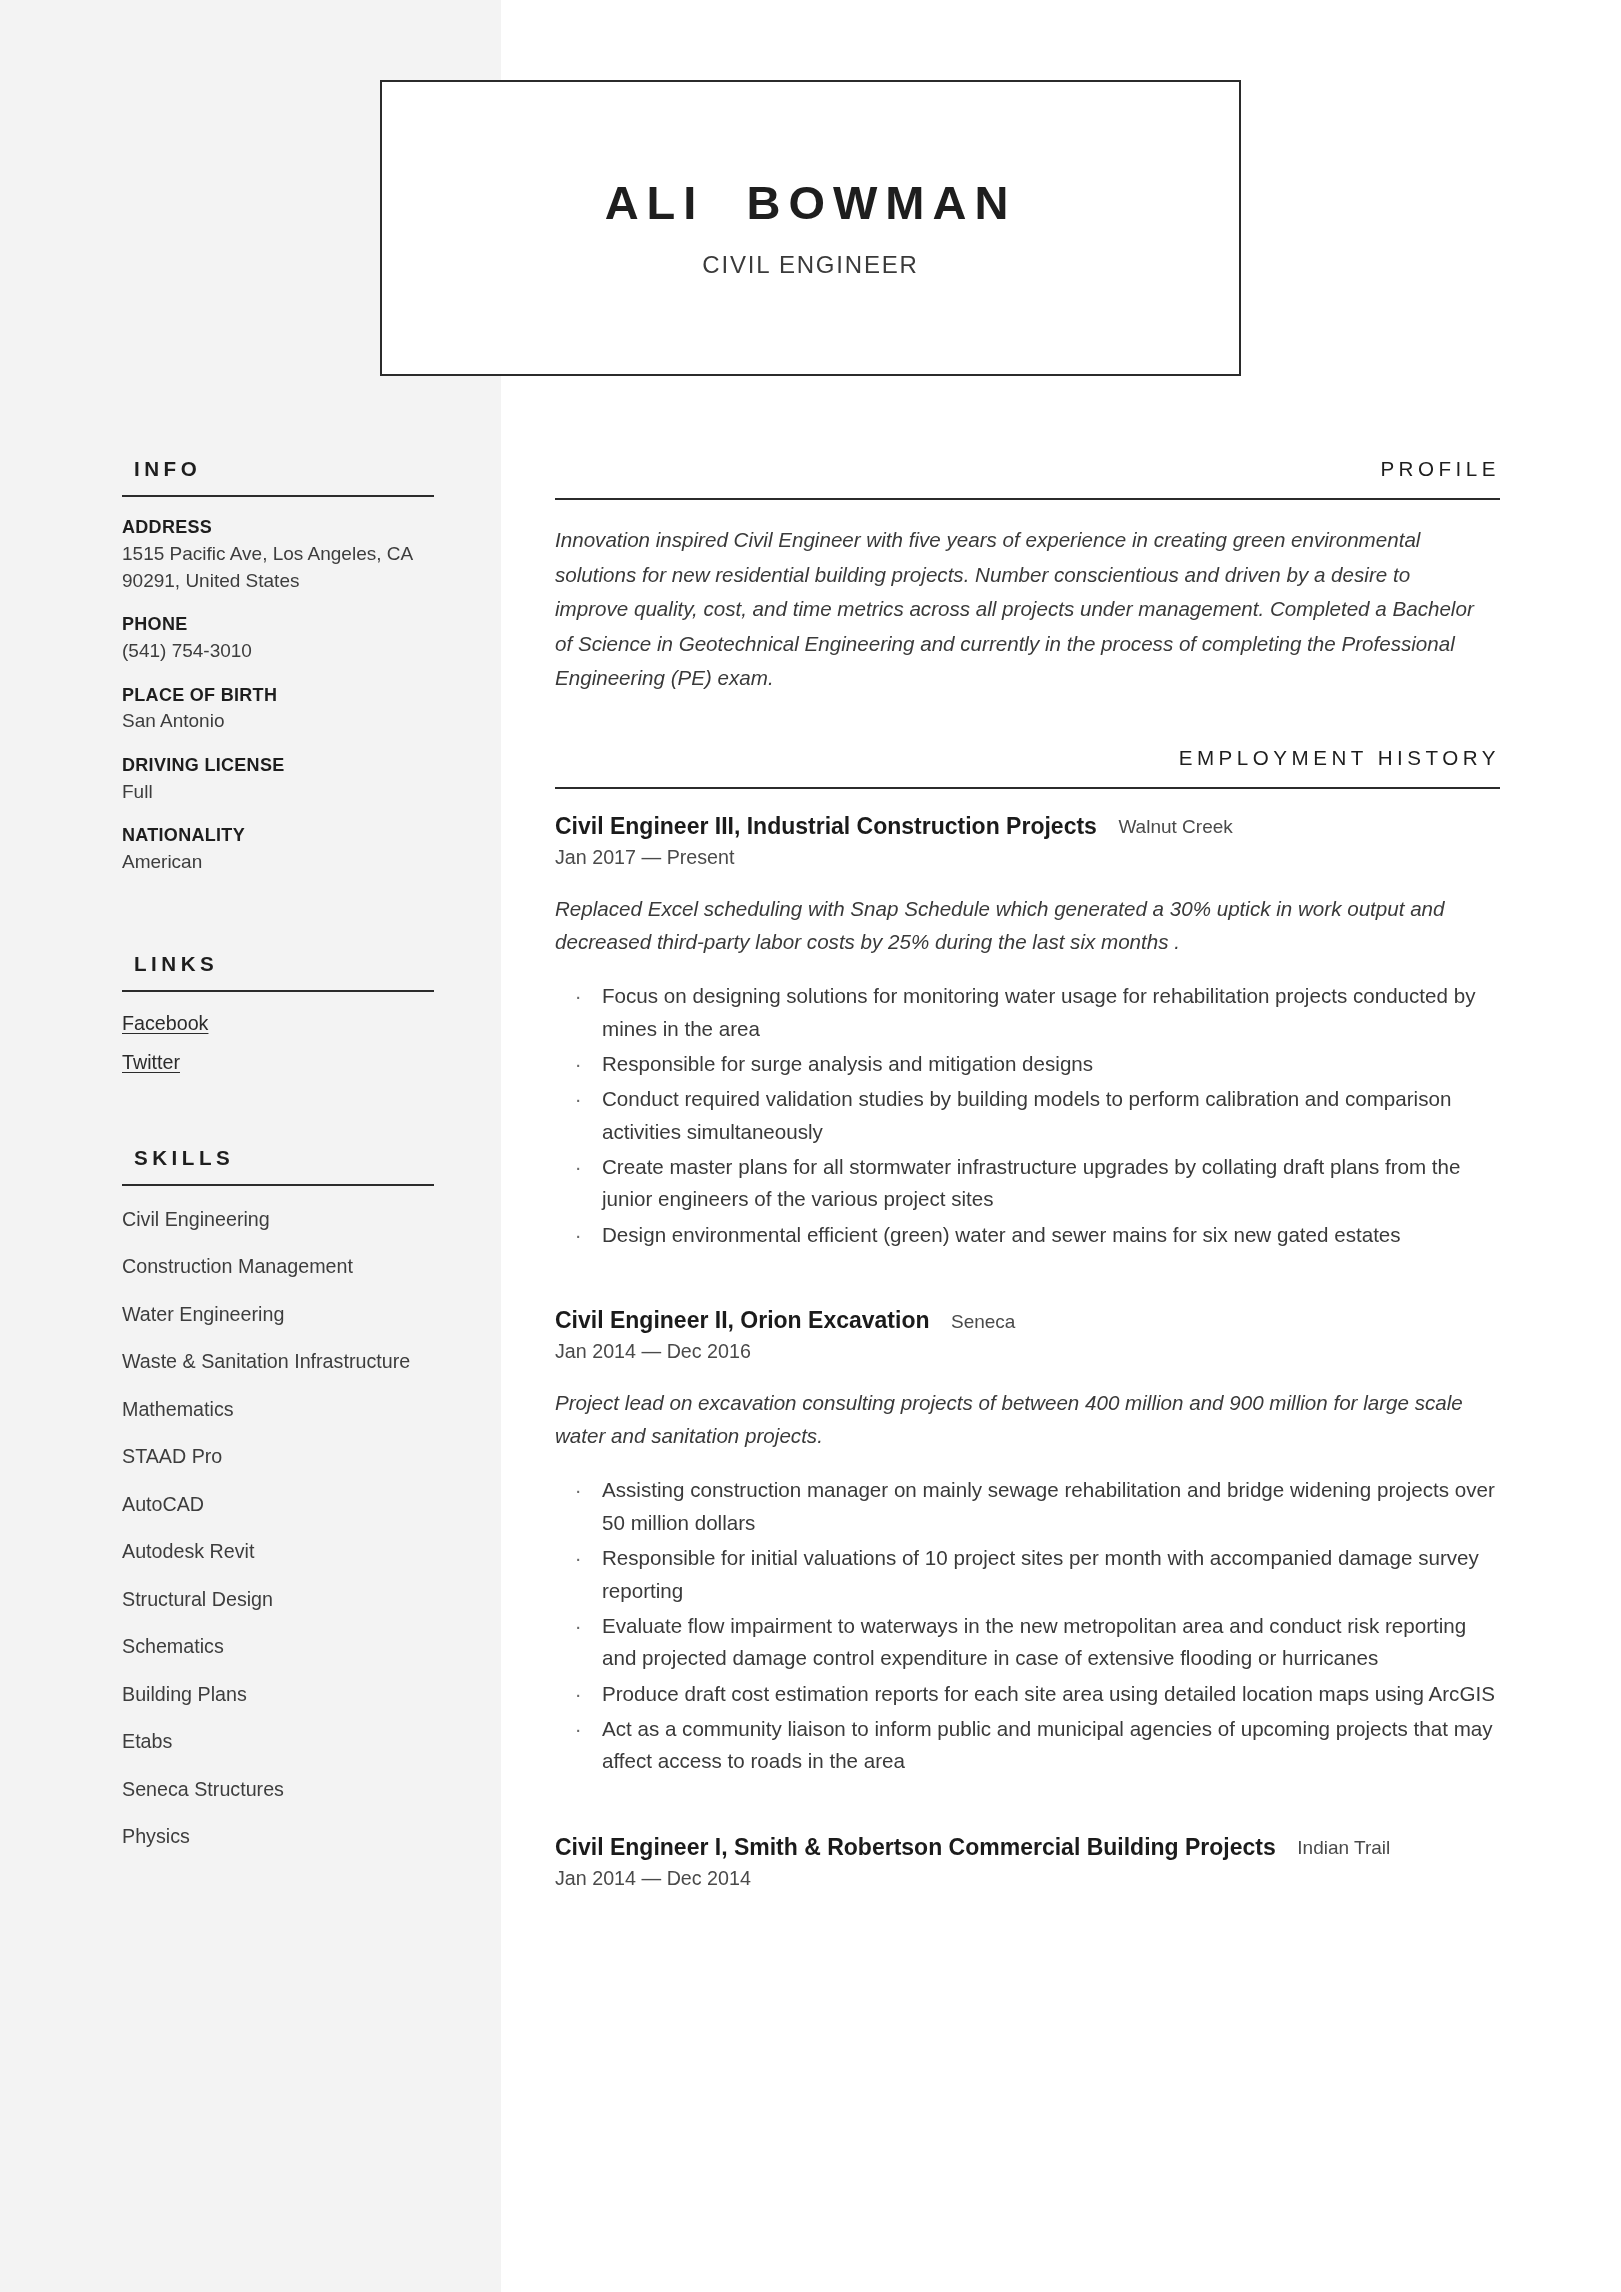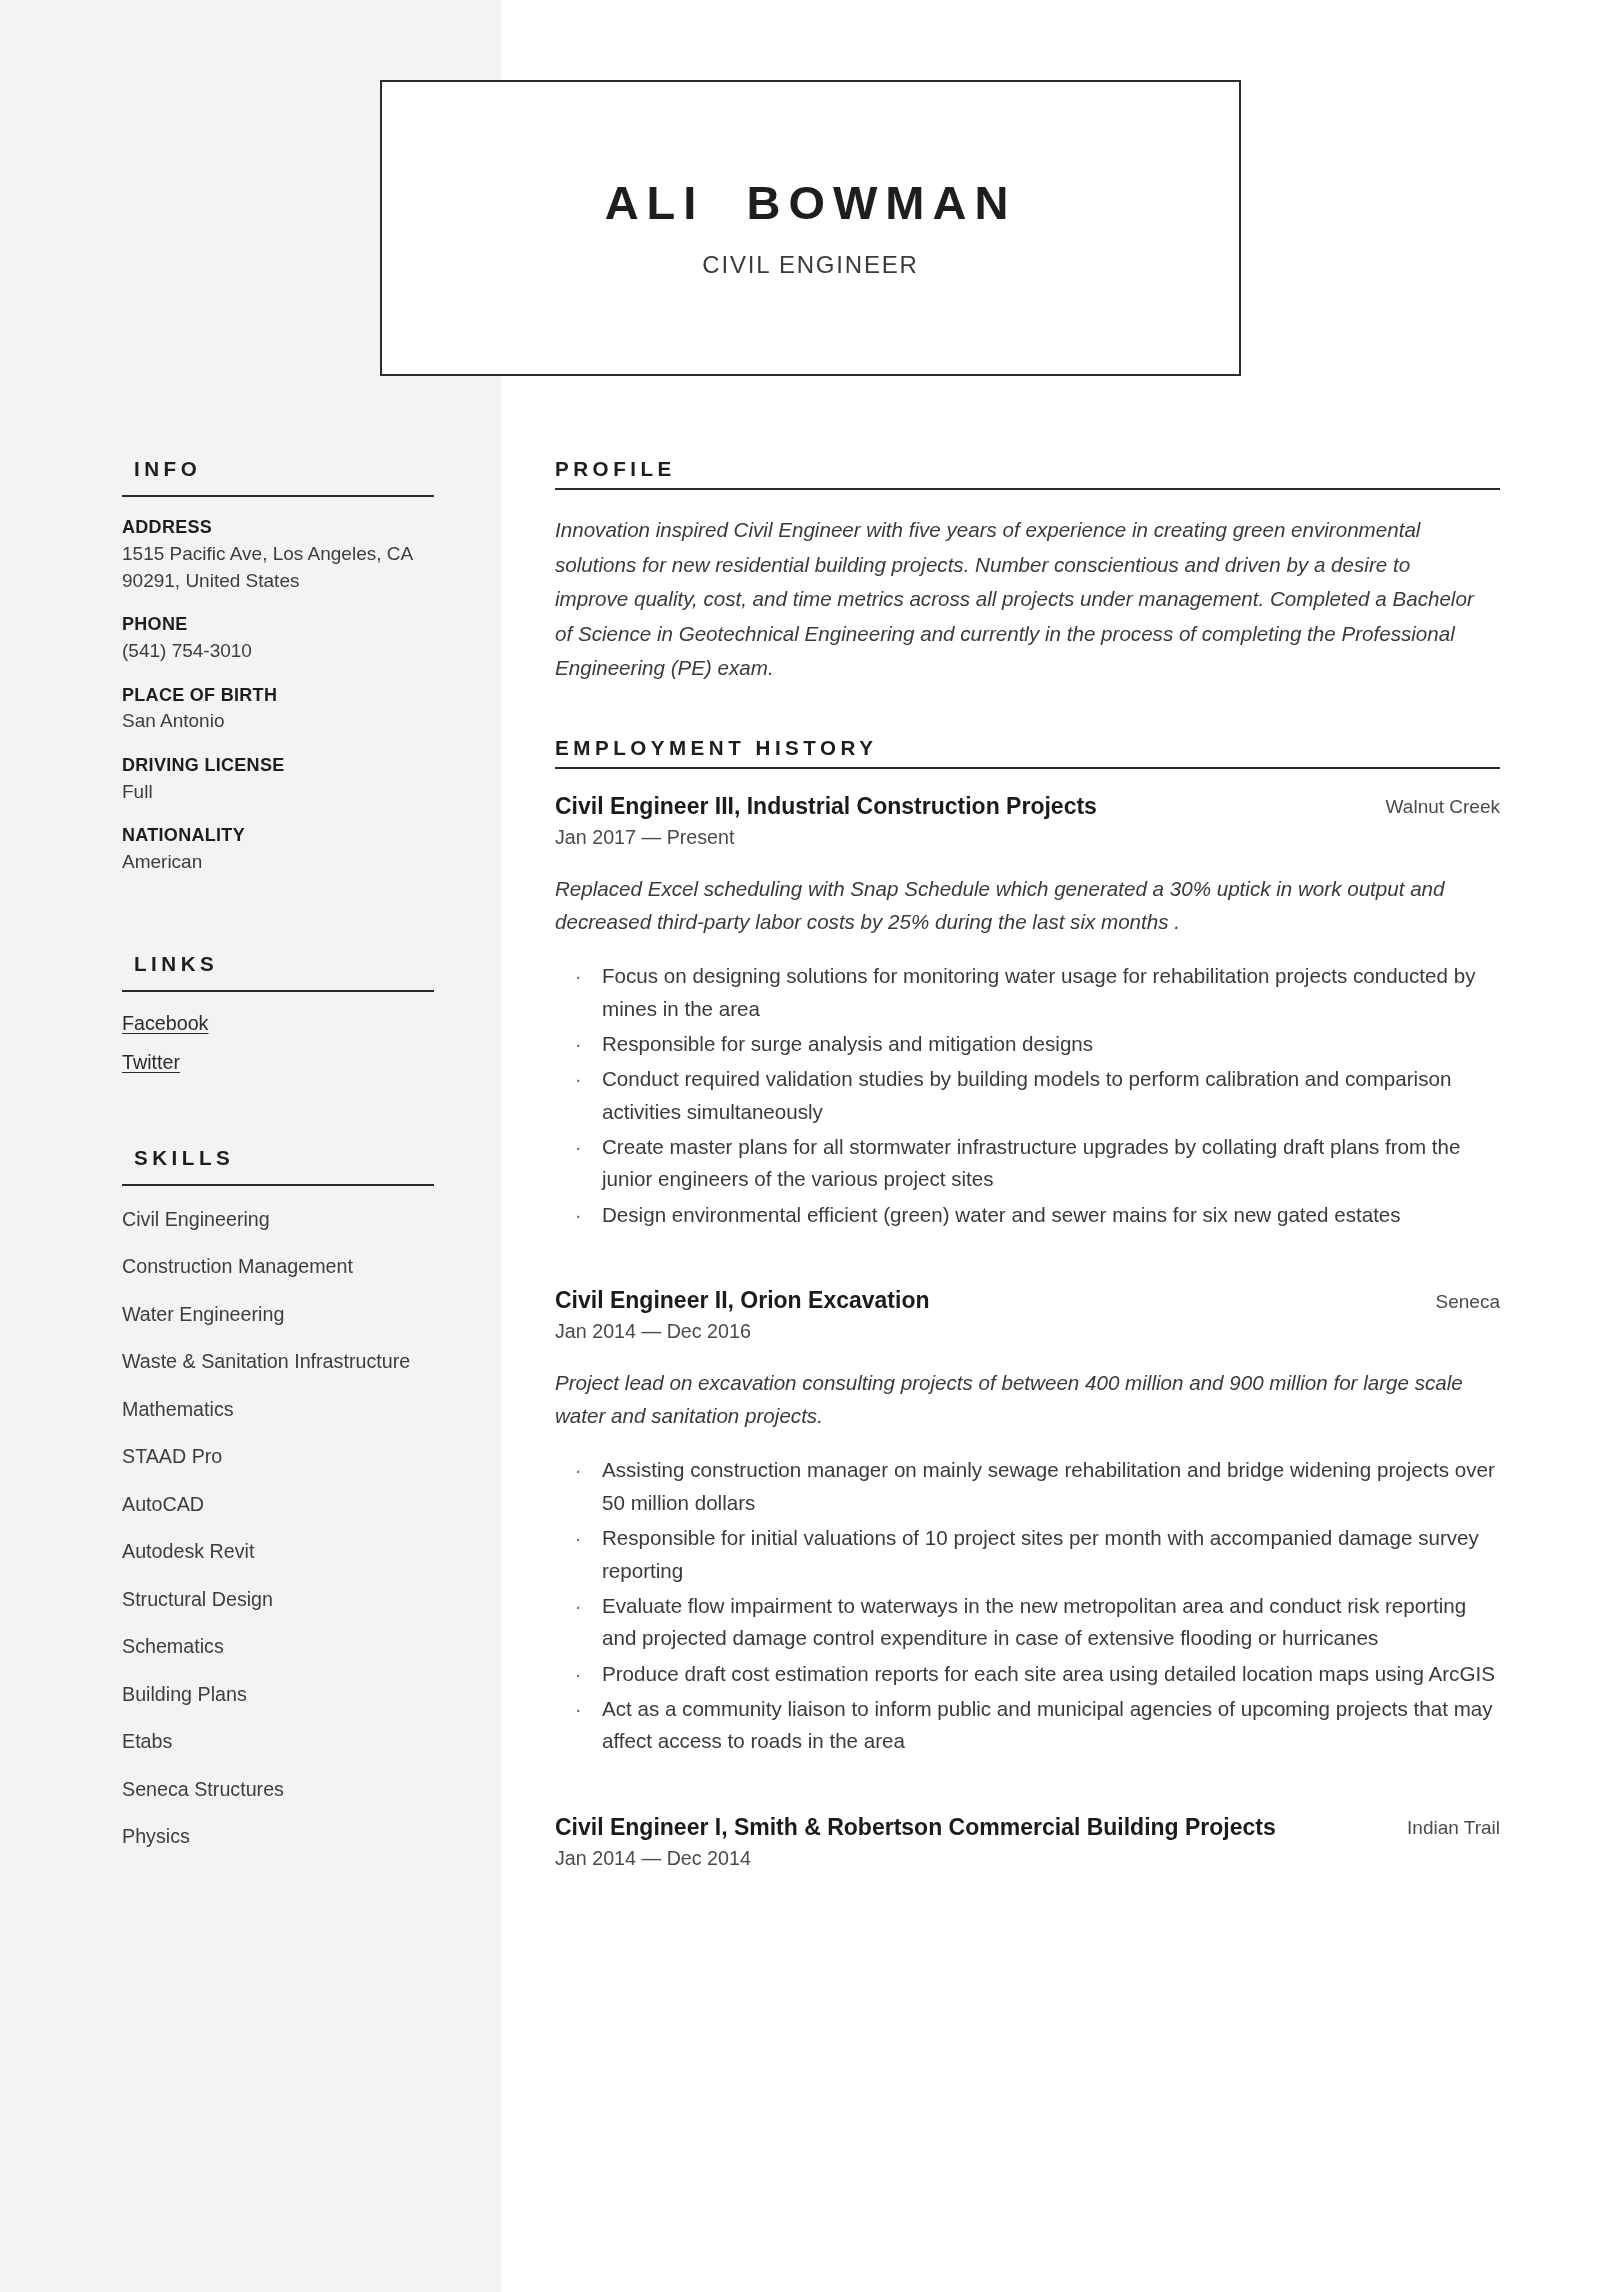--- a/index.html
+++ b/index.html
@@ -130,24 +130,25 @@
   
   #right-col {
     position: absolute;
     left: 555px;
     top: 457px;
     width: 945px;
   }
 
   .main-heading {
     font-size: 20.6px;
-    font-weight: 700;
+    font-weight: 400;
     letter-spacing: 4.5px;
     color: #1e1e1e;
-    padding-bottom: 7px;
+    padding-bottom: 17px;
+    text-align: right;
   }
   .main-rule {
     border-bottom: 2.7px solid #2b2b2b;
     width: 945px;
     margin-bottom: 23px;
   }
 
   #profile-text {
     font-size: 20.6px;
     font-style: italic;
@@ -156,21 +157,21 @@
     max-width: 931px;
   }
 
   .emp-gap { height: 50px; }
 
   .job { margin-bottom: 16px; }
 
   .job-headrow {
     display: flex;
     align-items: flex-start;
-    justify-content: space-between;
+    justify-content: flex-start;
     gap: 21.5px;
   }
   .job-title {
     font-size: 23px;
     font-weight: 700;
     color: #1b1b1b;
     line-height: 1.28;
     max-width: 734px;
   }
   .job-location {

